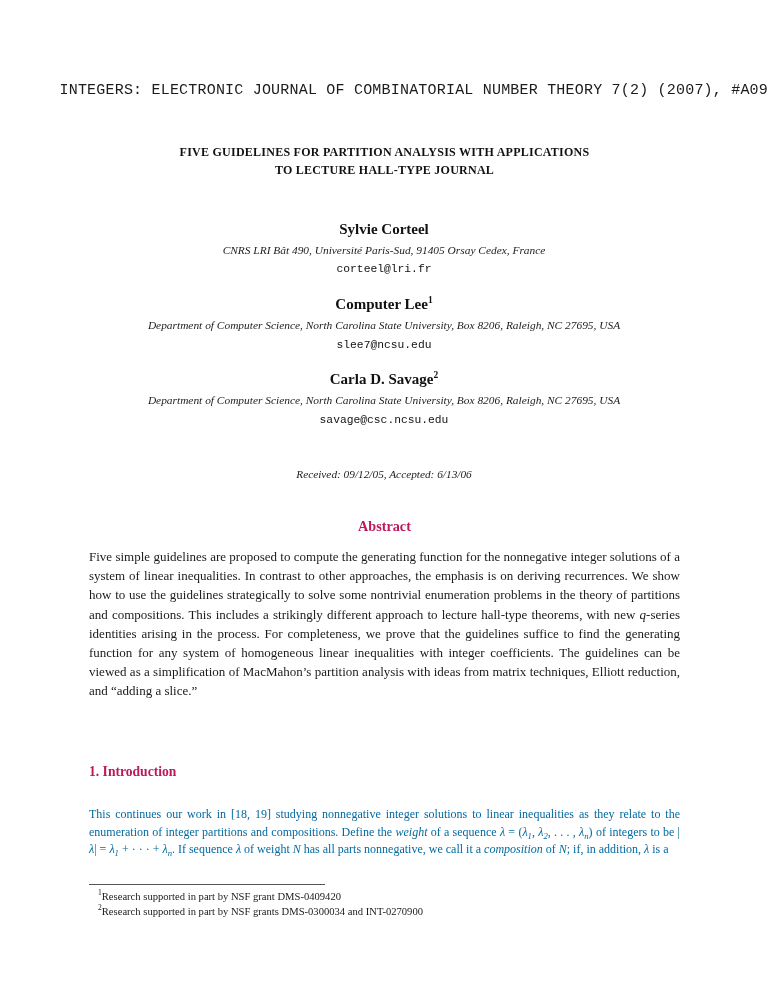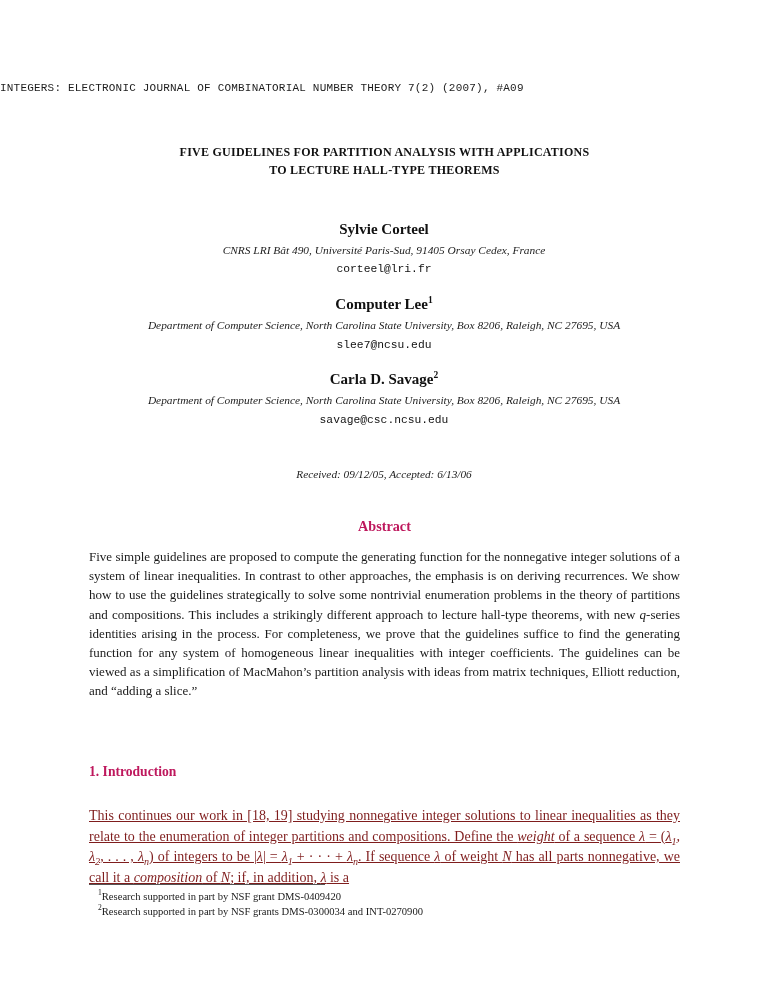--- a/index.html
+++ b/index.html
@@ -24,23 +24,23 @@
     width: 768px;
     height: 994px;
   }
 
   
   .journal-header {
     position: absolute;
     left: 0;
     top: 82px;
     width: 768px;
-    text-align: left;
+    text-align: right;
     font-family: "Liberation Mono", monospace;
-    font-size: 11px;
+    font-size: 15px;
     letter-spacing: 0.2px;
     color: #1c1c1c;
   }
 
   
   .title-block {
     position: absolute;
     left: 89px;
     top: 144px;
     width: 591px;
@@ -130,24 +130,23 @@
     font-weight: bold;
     color: #be185d;
   }
   .section-body {
     position: absolute;
     left: 89px;
     top: 806px;
     width: 591px;
     text-align: justify;
     text-justify: inter-word;
-    font-size: 14px;
+    font-size: 12px;
     line-height: 1.475;
-    color: #7f1d1d;
-    text-decoration: underline;
+    color: #0369a1;
   }
 
   
   .footnote-rule {
     position: absolute;
     left: 89px;
     top: 884px;
     width: 236px;
     height: 1px;
     background: #555;
@@ -180,21 +179,21 @@
 </style>
 </head>
 <body>
 
 <div class="page">
 
   <div class="journal-header">INTEGERS: ELECTRONIC JOURNAL OF COMBINATORIAL NUMBER THEORY 7(2) (2007), #A09</div>
 
   <div class="title-block">
     <div>FIVE GUIDELINES FOR PARTITION ANALYSIS WITH APPLICATIONS</div>
-    <div>TO LECTURE HALL-TYPE THEOREMS</div>
+    <div>TO LECTURE HALL-TYPE JOURNAL</div>
   </div>
 
   <div class="authors">
 
     <div class="author-group">
       <div class="author-name">
         <span>Sylvie Corteel</span><sup></sup>
       </div>
       <div class="affiliation">CNRS LRI Bât 490, Université Paris-Sud, 91405 Orsay Cedex, France</div>
       <div class="email">corteel@lri.fr</div>

